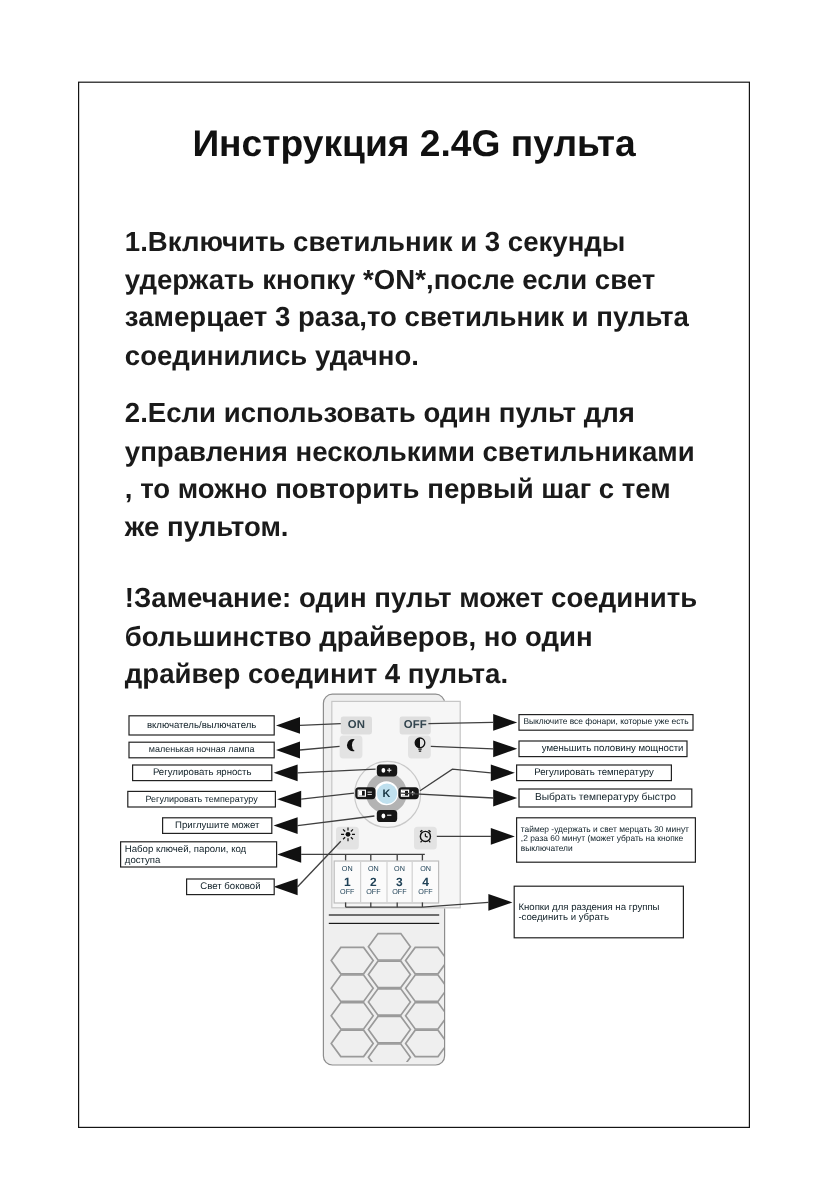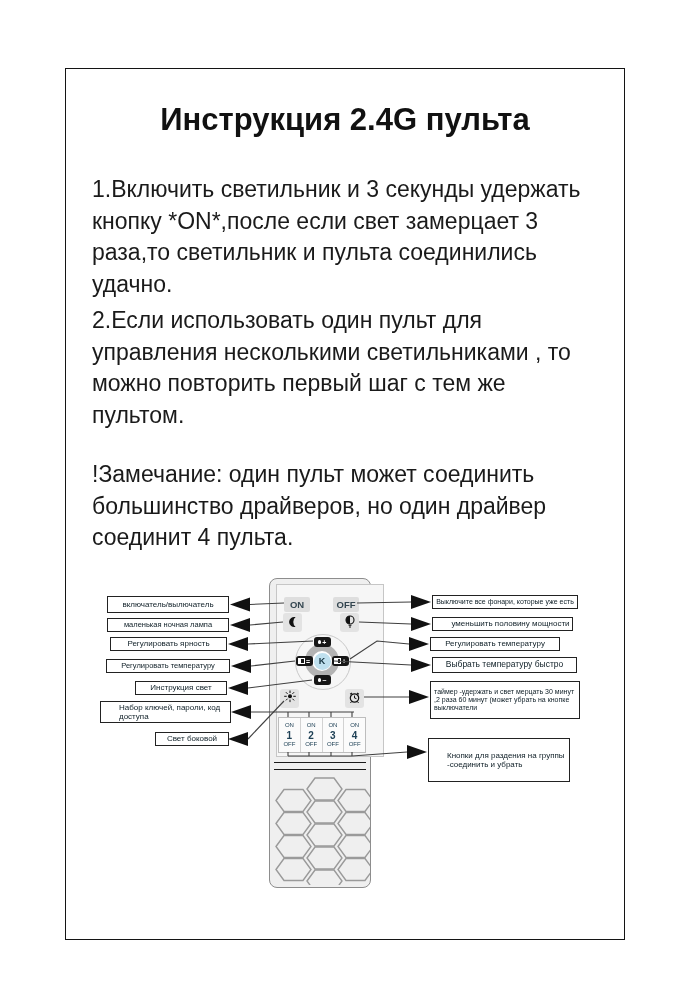--- a/index.html
+++ b/index.html
@@ -2,21 +2,21 @@
 <html><head>
 <meta charset="utf-8">
 <style>
   html,body{margin:0;padding:0;background:#fff;}
   .page{position:relative;width:690px;height:1000px;background:#fff;overflow:hidden;
         font-family:"Liberation Sans",sans-serif;color:#1a1a1a;border-radius:29px;}
   .frame{position:absolute;left:65px;top:68px;width:558px;height:870px;border:1.7px solid #141414;}
   .title{position:absolute;left:65px;top:102px;width:560px;text-align:center;
          font-size:31px;font-weight:bold;color:#111;}
   .bodytext{position:absolute;left:88px;top:170px;width:517px;font-size:23px;line-height:1.38;}
-  .bodytext p{margin:4px;}
+  .bodytext p{margin:16px;font-weight:bold;}
   .note{margin-top:27px !important;}
 
   
   .remote{position:absolute;left:269px;top:578px;width:102px;height:310px;background:#efefef;
           border:1.5px solid #8d8d8d;border-radius:8px;z-index:3;box-sizing:border-box;}
   .panel{position:absolute;left:6px;top:5px;width:108px;height:173px;background:#f6f6f6;
          border:1px solid #c6c6c6;box-sizing:border-box;}
   .pbtn{position:absolute;background:#dedede;border-radius:2px;display:flex;align-items:center;
         justify-content:center;font-size:9.5px;font-weight:600;color:#33454f;}
   .icbtn{position:absolute;width:19px;height:19px;background:#e3e3e3;border-radius:3px;
@@ -41,21 +41,21 @@
   .gcell:last-child{border-right:none;}
   .g-on,.g-off{font-size:6px;line-height:1.2;}
   .g-num{font-size:10px;font-weight:bold;line-height:1.1;}
   .honey{position:absolute;left:2px;top:179px;width:98px;height:127px;overflow:hidden;}
   .hline{position:absolute;left:2px;width:92px;height:0;border-top:1.6px solid #1a1a1a;}
 
   
   .lab{position:absolute;background:#fff;border:1px solid #222;box-sizing:border-box;
        display:flex;align-items:center;justify-content:center;text-align:center;
        color:#0e1e26;z-index:6;line-height:1.15;}
-  .lab.left-al{justify-content:flex-start;text-align:left;padding-left:18px;}
+  .lab.left-al{justify-content:flex-start;text-align:left;padding-left:3px;}
 
   .overlay{position:absolute;left:0;top:0;width:690px;height:1000px;z-index:5;pointer-events:none;}
 </style>
 </head>
 <body>
 
 <div class="page">
   <div class="frame"></div>
 
   <div class="title">Инструкция 2.4G пульта</div>
@@ -229,21 +229,21 @@
       <polygon points="431,665 411,658 411,672"></polygon>
       <polygon points="429,697 409,690 409,704"></polygon>
       <polygon points="427,752 407,745 407,759"></polygon>
     </g>
   </svg>
 
   <div class="lab" style="left:107px;top:596px;width:122px;height:17px;font-size:8px;">включатель/вылючатель</div>
   <div class="lab" style="left:107px;top:618px;width:122px;height:14px;font-size:7.5px;">маленькая ночная лампа</div>
   <div class="lab" style="left:110px;top:637px;width:117px;height:14px;font-size:8px;">Регулировать ярность</div>
   <div class="lab" style="left:106px;top:659px;width:124px;height:14px;font-size:7.5px;">Регулировать температуру</div>
-  <div class="lab" style="left:135px;top:681px;width:92px;height:14px;font-size:8px;">Инструкция свет</div>
+  <div class="lab" style="left:135px;top:681px;width:92px;height:14px;font-size:8px;">Приглушите может</div>
   <div class="lab left-al" style="left:100px;top:701px;width:131px;height:22px;font-size:8px;">Набор ключей, пароли, код доступа</div>
   <div class="lab" style="left:155px;top:732px;width:74px;height:14px;font-size:8px;">Свет боковой</div>
 
   <div class="lab" style="left:432px;top:595px;width:146px;height:14px;font-size:7px;">Выключите все фонари, которые уже есть</div>
   <div class="lab" style="left:432px;top:617px;width:141px;height:14px;font-size:8px;padding-left:16px;">уменьшить половину мощности</div>
   <div class="lab" style="left:430px;top:637px;width:130px;height:14px;font-size:8px;">Регулировать температуру</div>
   <div class="lab" style="left:432px;top:657px;width:145px;height:16px;font-size:8.5px;">Выбрать температуру быстро</div>
   <div class="lab left-al" style="left:430px;top:681px;width:150px;height:38px;font-size:7px;padding:2px 2px 2px 3px;">таймер -удержать и свет мерцать 30 минут ,2 раза 60 минут (может убрать на кнопке выключатели</div>
   <div class="lab left-al" style="left:428px;top:738px;width:142px;height:44px;font-size:8px;">Кнопки для раздения на группы -соединить и убрать</div>
 </div>

